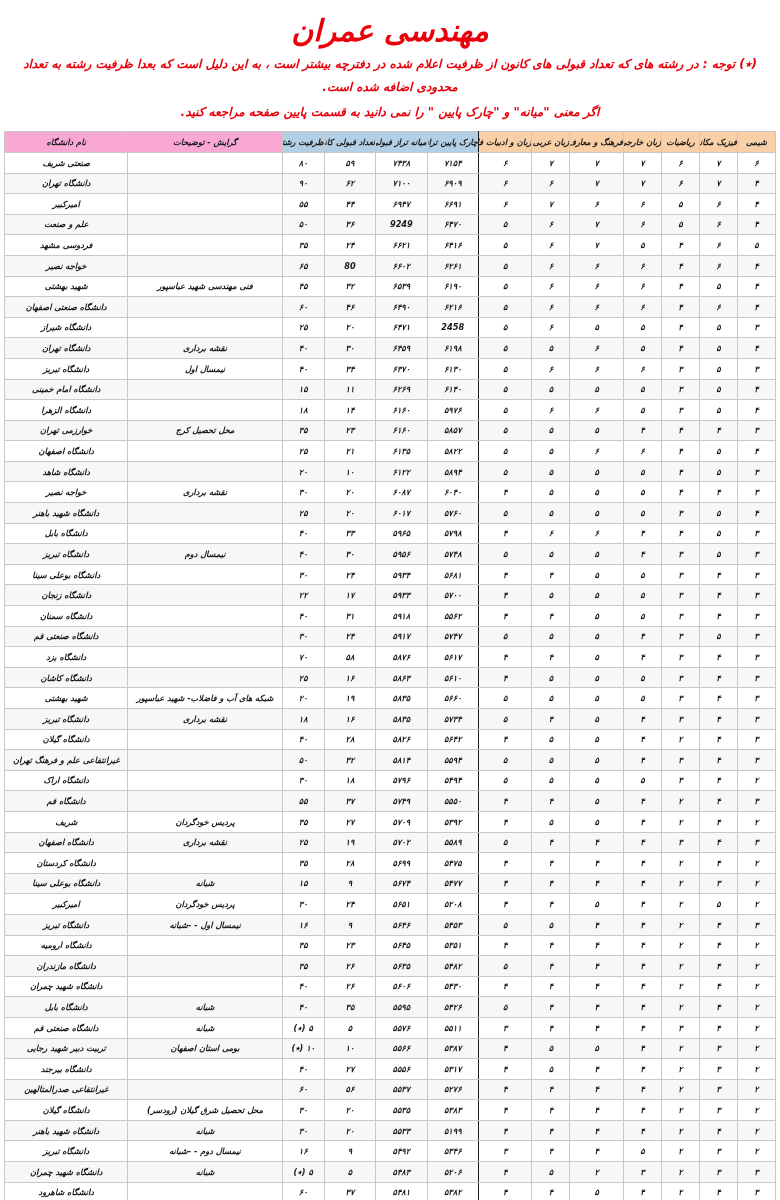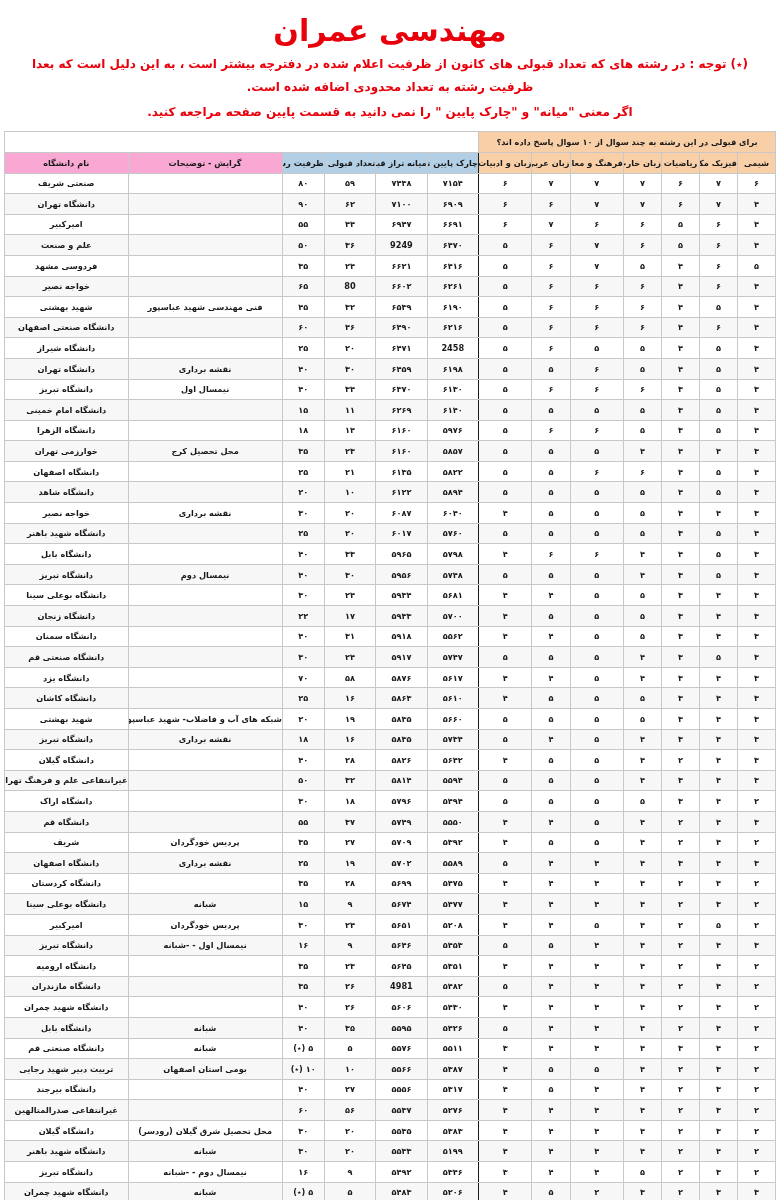--- a/index.html
+++ b/index.html
@@ -14,20 +14,21 @@
     font-family: "DejaVu Sans", "Liberation Sans", sans-serif;
     color: #1a1a1a;
     direction: rtl;
     overflow: hidden;
   }
   .page {
     width: 780px;
     height: 964px;
     position: relative;
     box-sizing: border-box;
+    font-style: italic;
   }
 
   
   .title {
     text-align: center;
     color: #e8000b;
     font-size: 30px;
     font-weight: bold;
     letter-spacing: -0.5px;
     padding-top: 14px;
@@ -163,24 +164,20 @@
       <col class="col-w-score-wide">
       <col class="col-w-stat">
         <col class="col-w-stat">
         <col class="col-w-stat">
         <col class="col-w-cap">
       <col class="col-w-desc">
         <col class="col-w-uni">
     </colgroup>
     <thead>
       <tr>
-        <th class="grp-answer" colspan="7">برای قبولی در این رشته به چند سوال از ۱۰ سوال پاسخ داده اند؟</th>
-        <th class="blank-top" colspan="6"></th>
-      </tr>
-      <tr>
         <th class="sub">شیمی</th>
         <th class="sub">فیزیک مکانیک</th>
         <th class="sub">ریاضیات</th>
         <th class="sub">زبان خارجی</th>
         <th class="sub">فرهنگ و معارف اسلامی</th>
         <th class="sub">زبان عربی</th>
         <th class="sub sep-left">زبان و ادبیات فارسی</th>
         <th class="stat sep-right">چارک پایین ترازقبولی های کانون</th>
         <th class="stat">میانه تراز قبولی های کانون</th>
         <th class="stat">تعداد قبولی کانون در کنکور۹۳</th>
@@ -777,21 +774,21 @@
         </tr>
         <tr>
           <td class="score">۲</td>
           <td class="score">۴</td>
           <td class="score">۲</td>
           <td class="score">۴</td>
           <td class="score">۴</td>
           <td class="score">۴</td>
           <td class="score sep-left">۵</td>
           <td class="num sep-right">۵۴۸۲</td>
-          <td class="num">4981</td>
+          <td class="num">۵۶۳۵</td>
           <td class="num">۲۶</td>
           <td class="num">۳۵</td>
           <td class="desc"></td>
           <td class="uni">دانشگاه مازندران</td>
         </tr>
         <tr>
           <td class="score">۲</td>
           <td class="score">۴</td>
           <td class="score">۲</td>
           <td class="score">۴</td>

